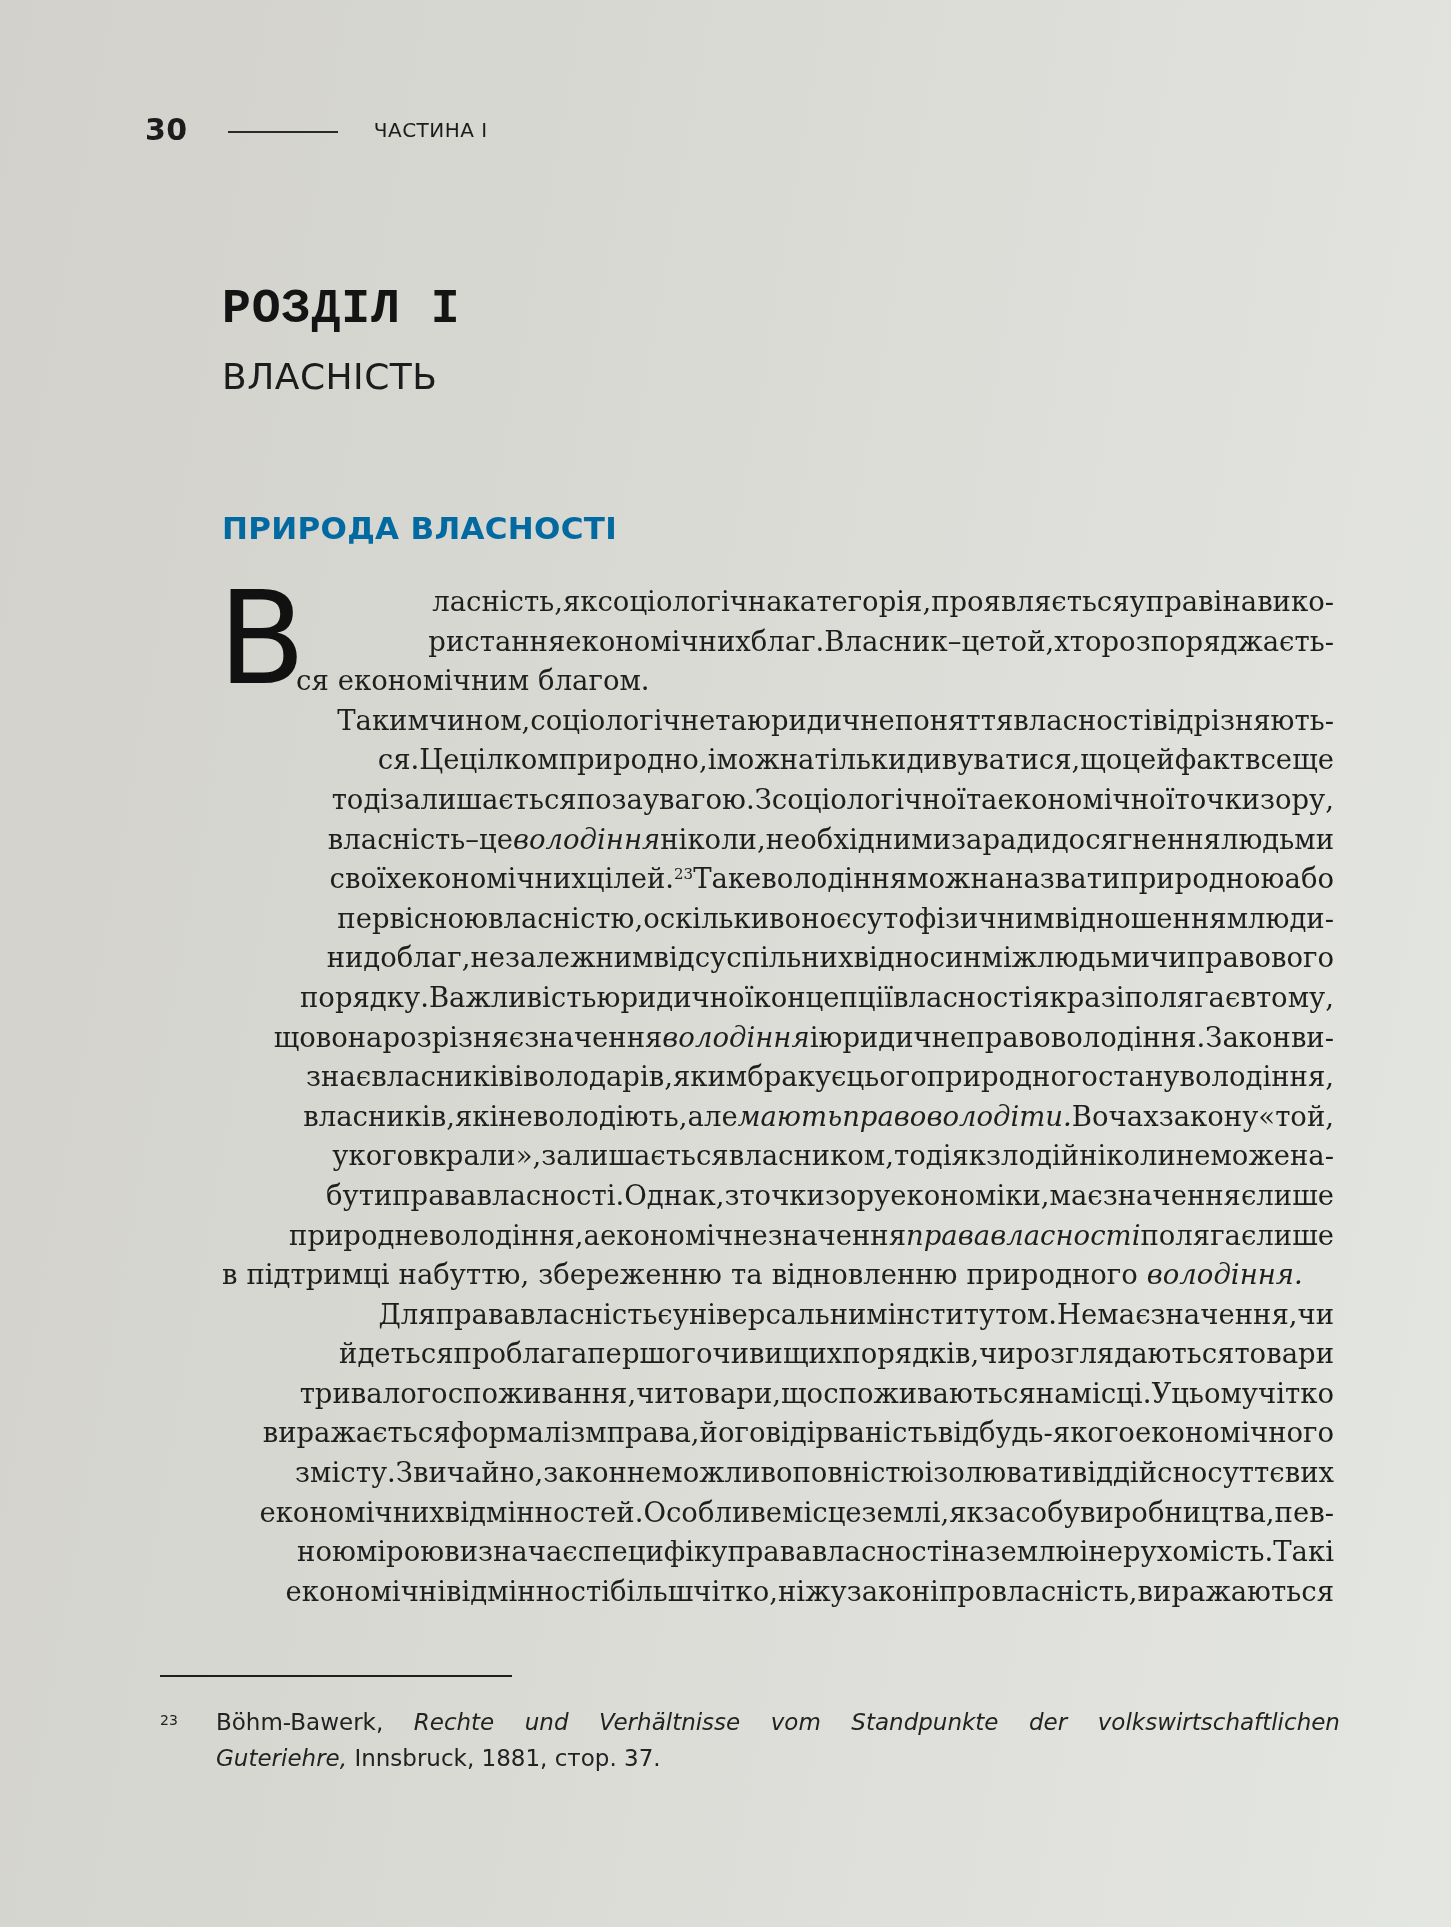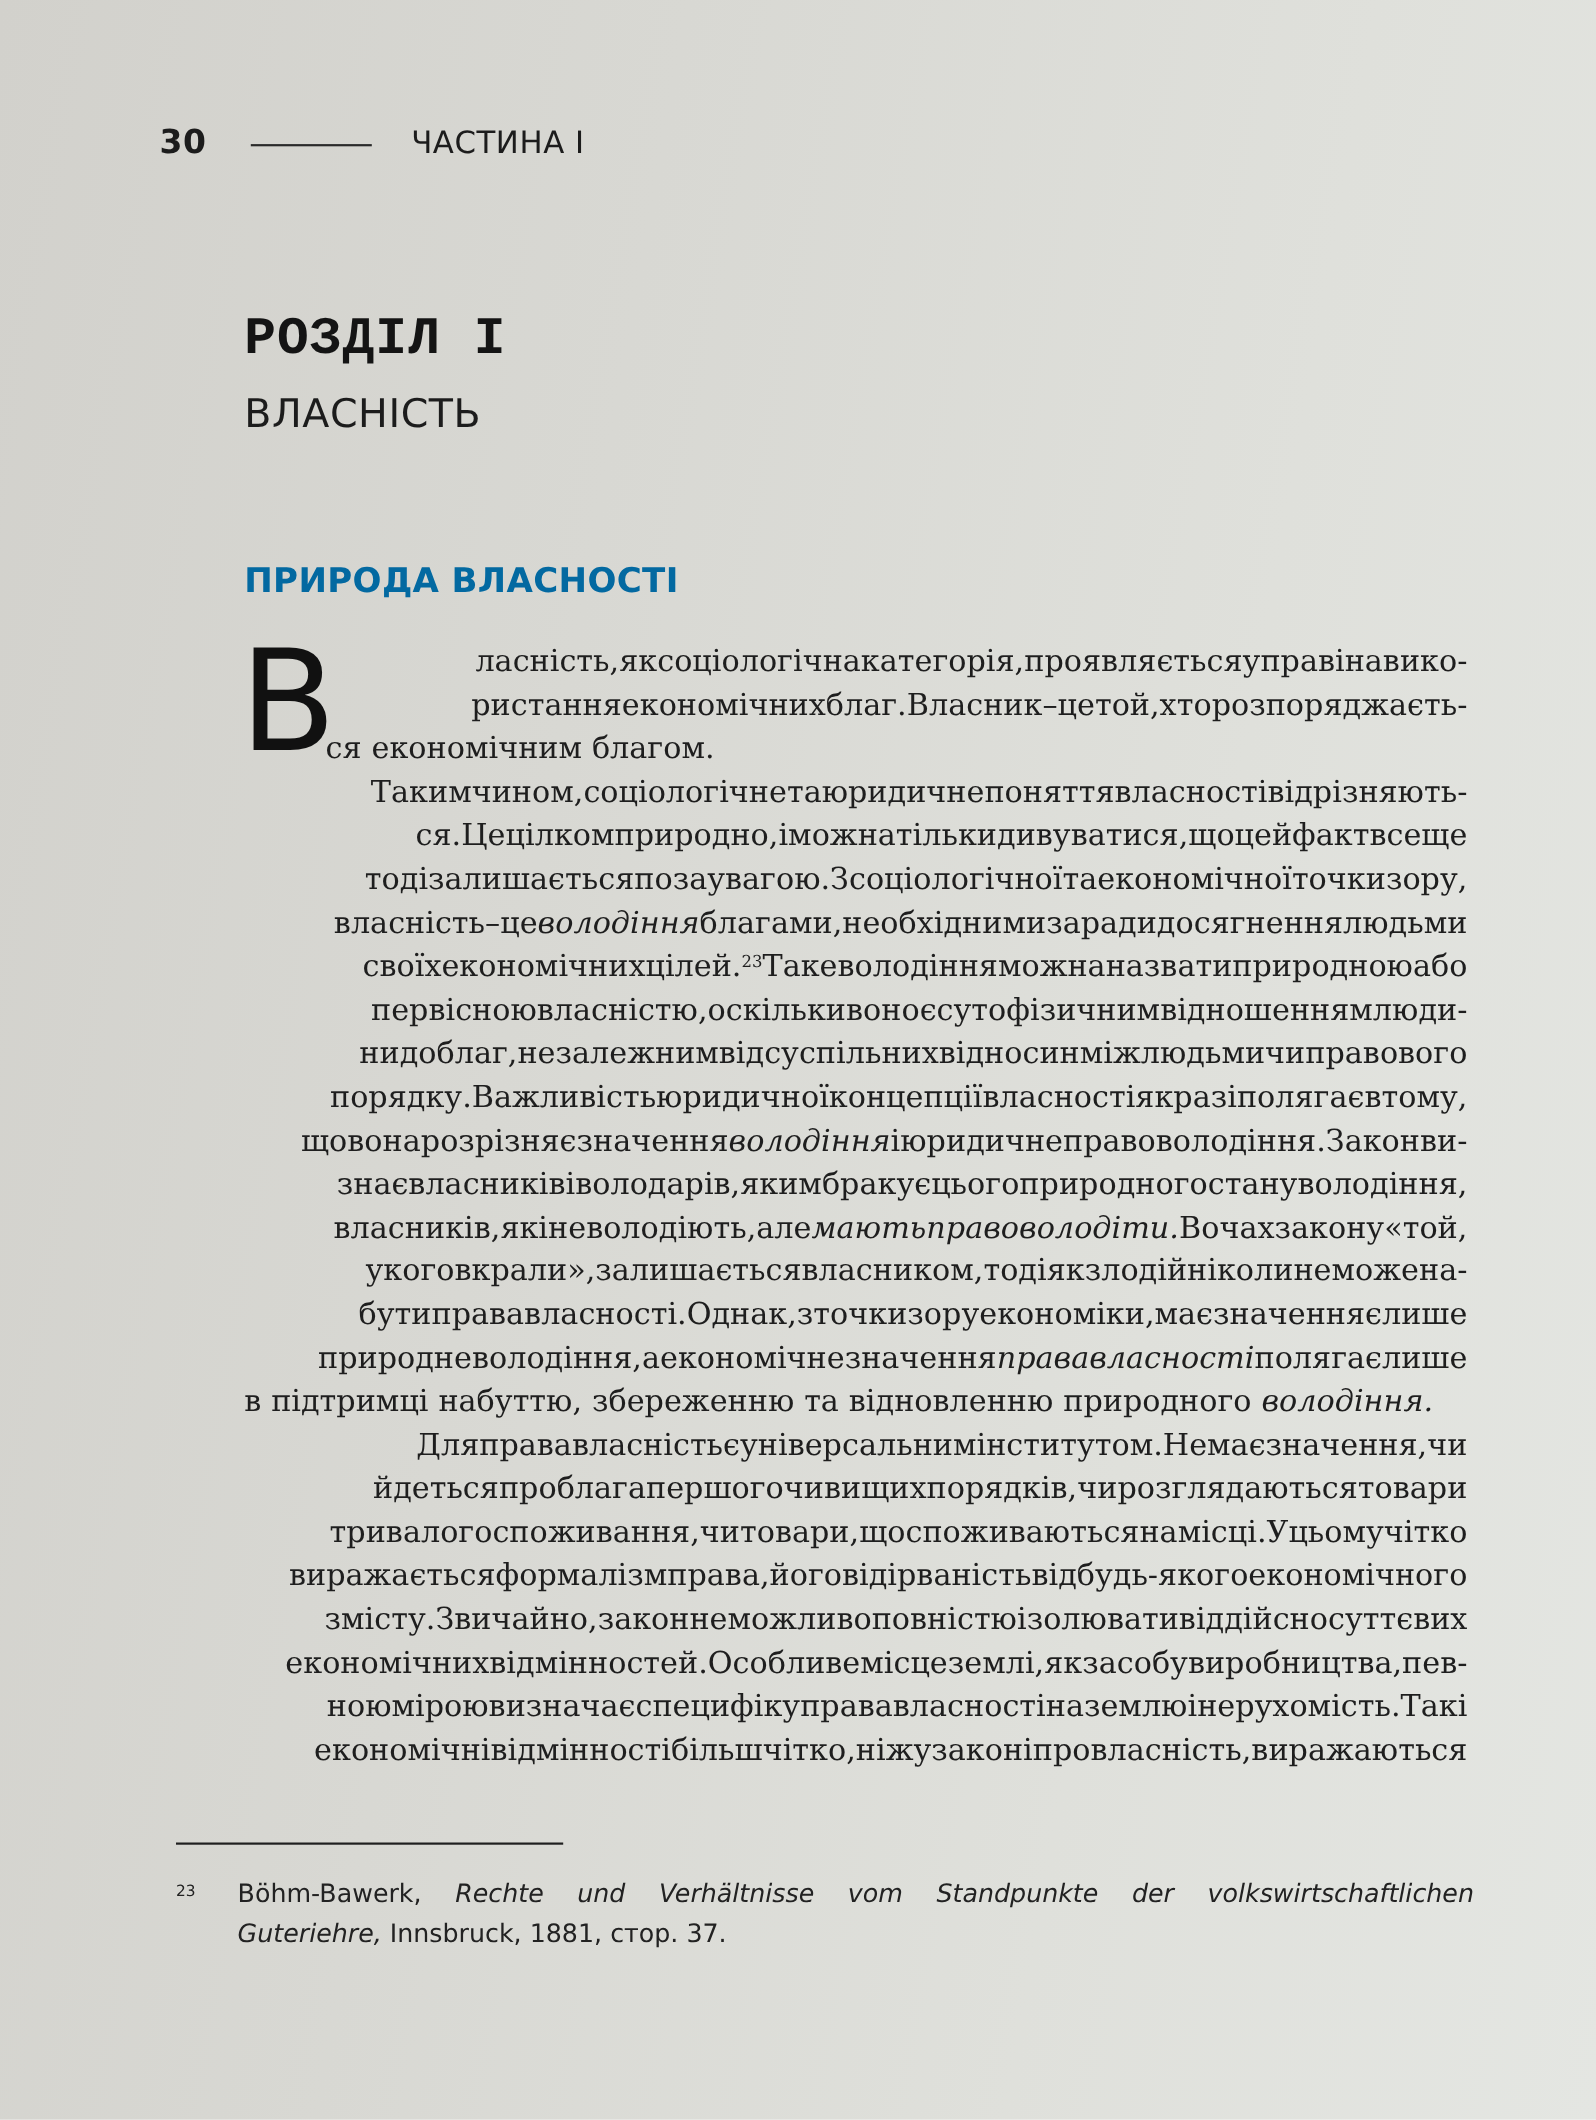--- a/index.html
+++ b/index.html
@@ -35,21 +35,21 @@
     .running-header .page-number { font-weight: bold; }
     .running-header .rule {
       display: inline-block;
       width: 110px;
       height: 2px;
       background: #2a2a2a;
       margin: 0 36px 0 40px;
       position: relative;
       top: 2px;
     }
-    .running-header .part-label { font-size: 28px; }
+    .running-header .part-label { font-size: 20px; }
 
     
     .chapter-label {
       position: absolute;
       left: 222px;
       top: 282px;
       font-family: Liberation Mono, monospace;
       font-weight: bold;
       font-size: 48px;
       letter-spacing: 1px;
@@ -252,21 +252,21 @@
             <span>точки</span>
             <span>зору,</span>
           </div>
         </div>
         <div class="line">
           <div class="inner">
             <span>власність</span>
             <span>–</span>
             <span>це</span>
             <span style="font-style: italic;">володіння</span>
-            <span>благами,</span>
+            <span>ніколи,</span>
             <span>необхідними</span>
             <span>заради</span>
             <span>досягнення</span>
             <span>людьми</span>
           </div>
         </div>
         <div class="line">
           <div class="inner">
             <span>своїх</span>
             <span>економічних</span>

